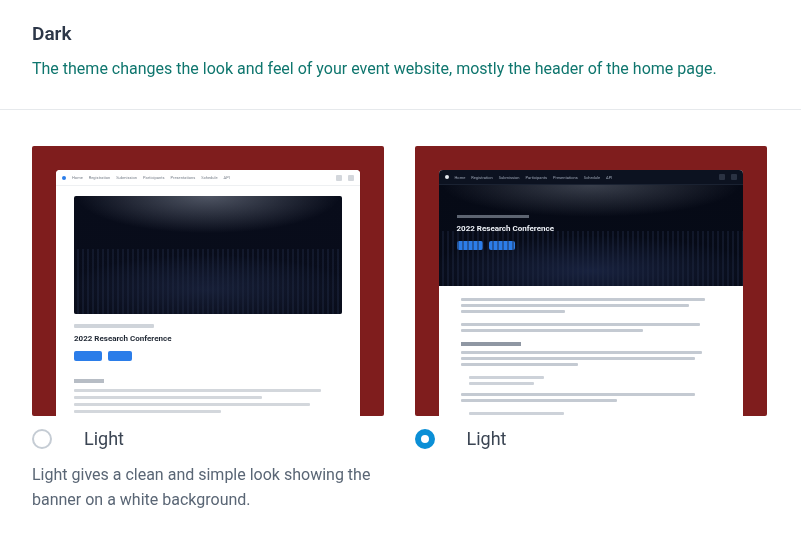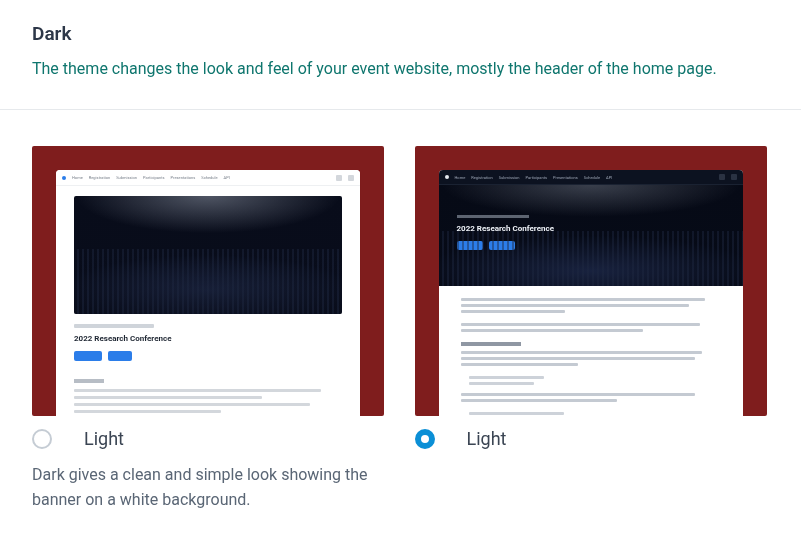--- a/index.html
+++ b/index.html
@@ -211,21 +211,21 @@
           <div class="mock-line" style="width:70%"></div>
           <div class="mock-line" style="width:88%"></div>
           <div class="mock-line" style="width:55%"></div>
         </div>
       </div>
     </div>
     <div class="radio-row">
       <div class="radio"></div>
       <div class="radio-label">Light</div>
     </div>
-    <div class="option-desc">Dark gives a clean and simple look showing the banner on a white background.</div>
+    <div class="option-desc">Light gives a clean and simple look showing the banner on a white background.</div>
   </div>
 
   <div class="option">
     <div class="preview">
       <div class="mock-dark">
         <div class="mock-nav mock-nav-dark">
           <span class="logo-dot" style="background:#e6e9ee"></span>
           <span>Home</span>
             <span>Registration</span>
             <span>Submission</span>

